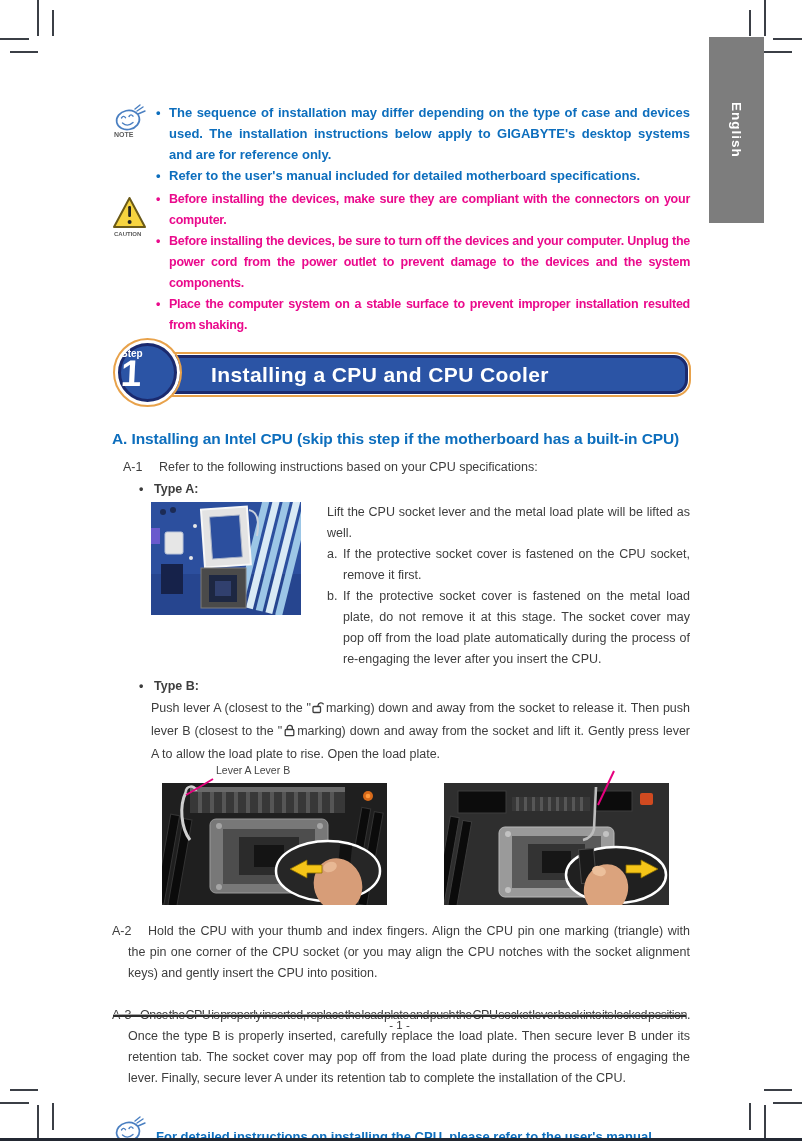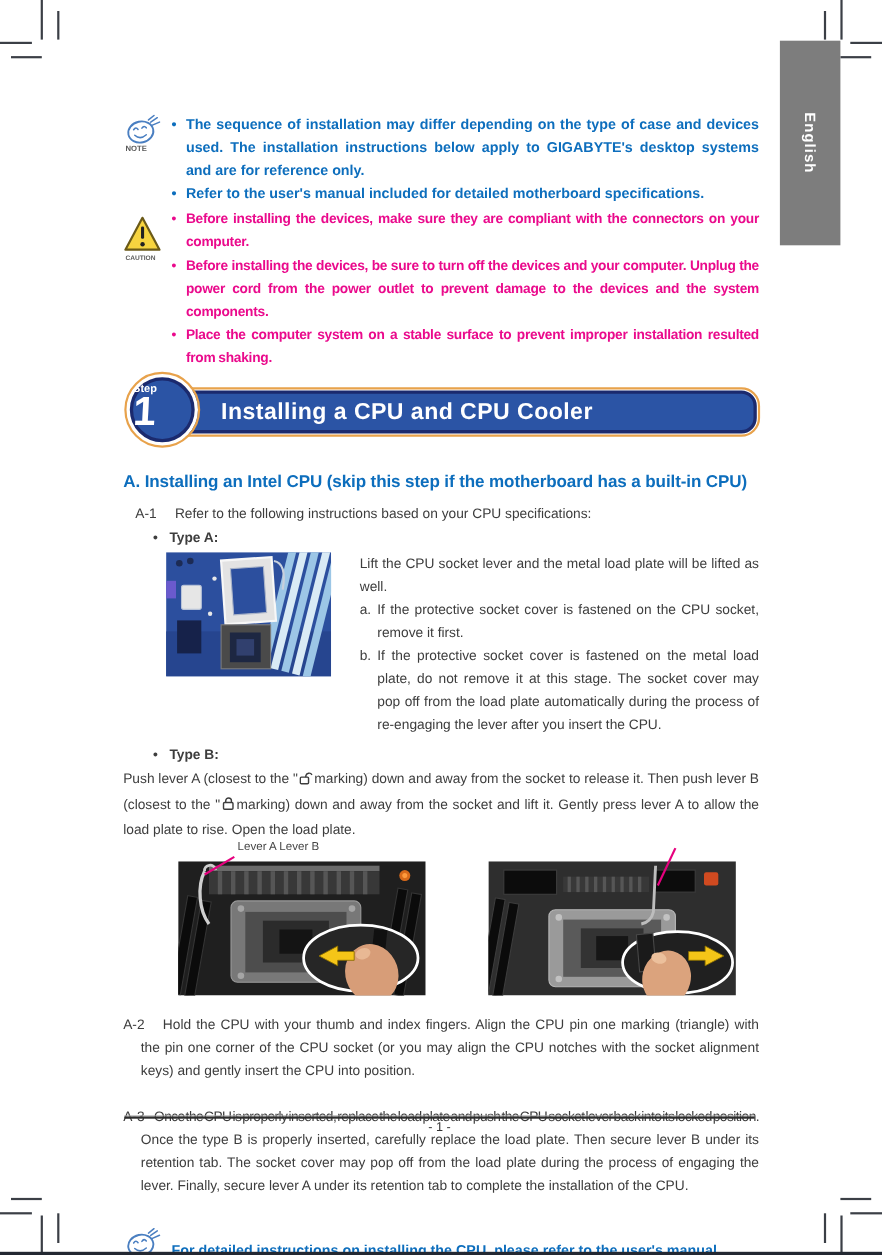--- a/index.html
+++ b/index.html
@@ -23,21 +23,21 @@
   .note-list { flex:1; }
   .b-item { display:flex; font-weight:bold; font-size:13px; line-height:21px; }
   .b-item .bullet { width:13px; flex:none; }
   .b-item .b-text { flex:1; text-align:justify; }
   .note-blue { color:#0d6ebd; }
   .caution-row { margin-top:3px; }
   .caution-mag .b-item { color:#ea0a8c; font-size:12.5px; letter-spacing:-0.25px; word-spacing:-0.5px; }
   
   .banner { position:relative; height:58px; margin-top:12px; }
   .banner-bar {
-    position:absolute; left:28px; right:2px; top:7px; height:33px;
+    position:absolute; left:38px; right:2px; top:7px; height:33px;
     background:#2b54a5; border:3px solid #1b2a6e; border-radius:14px;
     outline:2px solid #e8a24b; outline-offset:1px;
     display:flex; align-items:center;
   }
   .banner-title { color:#fff; font-weight:bold; font-size:21px; letter-spacing:0.4px; padding-left:58px; white-space:nowrap; }
   .banner-circle {
     position:absolute; left:6px; top:-5px; width:53px; height:53px; border-radius:50%;
     background:#2b54a5; border:3px solid #1b2a6e;
     box-shadow:0 0 0 3px #ffffff; outline:2px solid #e8a24b; outline-offset:3px;
     display:flex; flex-direction:column; align-items:flex-start; z-index:2;
@@ -50,21 +50,21 @@
   .a1-row { display:flex; margin-top:9px; }
   .a1-row .lbl { width:36px; flex:none;margin-left:11px; }
   .type-label { display:flex; margin-top:1px; padding-left:27px; font-weight:bold; }
   .type-label .bullet { width:15px; flex:none; }
   .typea-row { display:flex; margin-top:2px; }
   .typea-photo { width:150px; height:113px; flex:none; margin-left:39px; }
   .typea-text { flex:1; margin-left:26px; text-align:justify; }
   .abc-item { display:flex; }
   .abc-marker { width:16px; flex:none; }
   .abc-text { flex:1; text-align:justify; }
-  .typeb-para { margin-top:1px; text-align:justify; }
+  .typeb-para { margin-left:39px; margin-top:1px; text-align:justify; }
   .lock-ic { display:inline-block; vertical-align:-2px; margin:0 1px; }
   
   .figure { position:relative; margin-top:4px; height:152px; }
   .lever-label { position:absolute; left:104px; top:-5px; font-size:10.5px; color:#454545; z-index:3;text-align:right; }
   .photoB { position:absolute; top:14px; width:225px; height:122px; }
   .photoB.left { left:50px; }
   .photoB.right { left:332px; }
   .fig-overlay { position:absolute; left:0; top:0; width:578px; height:152px; pointer-events:none; z-index:2; }
   
   .step-para { padding-left:16px; text-indent:-16px; text-align:justify; margin:0; }

